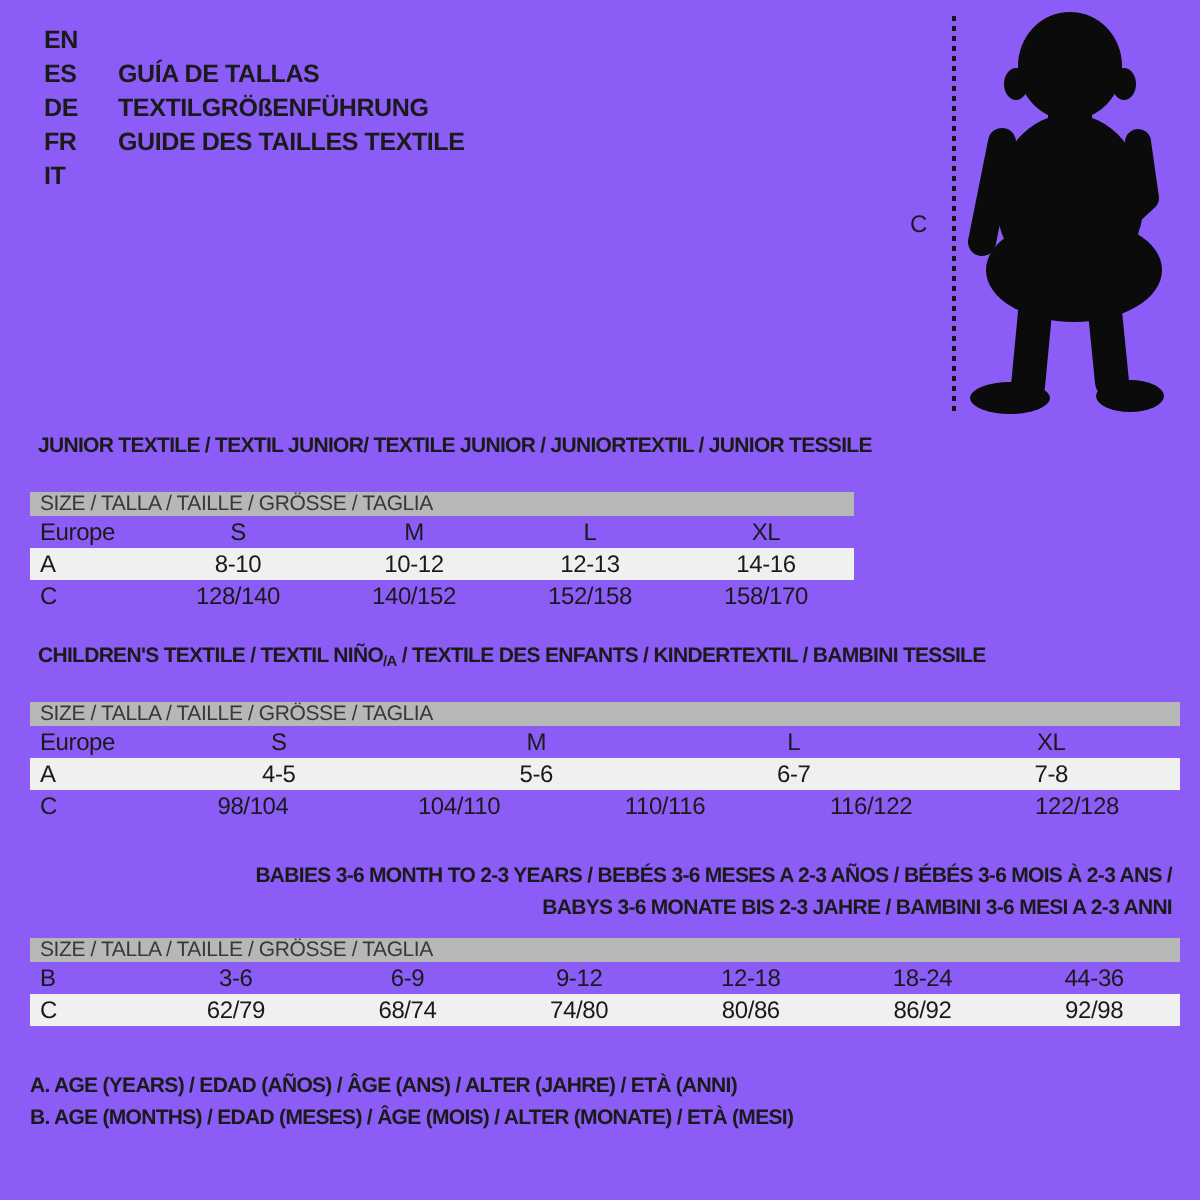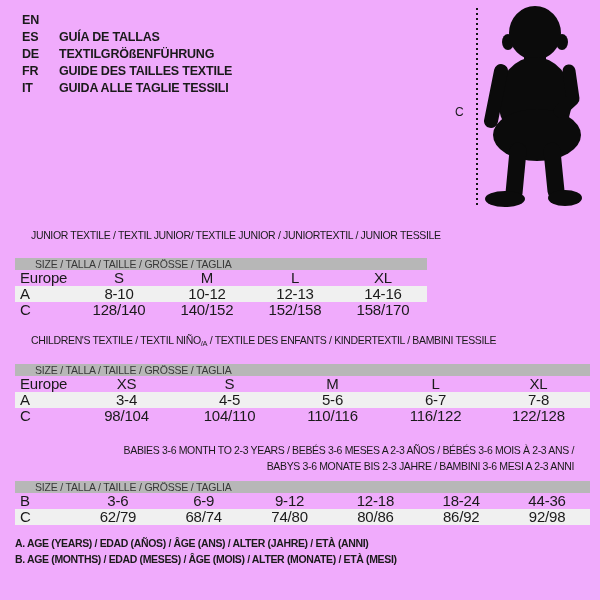--- a/index.html
+++ b/index.html
@@ -1,43 +1,43 @@
 <!DOCTYPE html>
 <html><head>
 <meta charset="utf-8">
 <style>
   html,body{margin:0;padding:0;background:#fff;}
   .page{
-    position:relative;width:600px;height:600px;background:#f0abfc;overflow:hidden;
+    position:relative;width:600px;height:600px;background:#8b5cf6;overflow:hidden;
     font-family:"Liberation Sans","DejaVu Sans",sans-serif;color:#1a1a1a;
   }
   
   .langs{position:absolute;left:22px;top:11px;}
   .lang-row{display:flex;height:17px;align-items:center;font-weight:bold;font-size:12.5px;letter-spacing:-0.2px;}
   .lang-code{width:37px;}
   
   .figure{position:absolute;left:452px;top:3px;width:148px;height:210px;}
   .dash-line{position:absolute;left:24px;top:5px;width:2px;height:200px;
     background:repeating-linear-gradient(to bottom,#161616 0 2.5px,transparent 2.5px 5px);}
   .c-label{position:absolute;left:3px;top:102px;font-size:12px;font-weight:normal;}
   .baby-svg{position:absolute;left:32px;top:0;}
   
   .size-table{position:absolute;left:15px;}
   .t1{top:213px;width:412px;}
   .t2{top:318px;width:575px;}
   .t3{top:427px;width:575px;}
-  .tbl-title{margin:16px;font-size:10.5px;font-weight:normal;letter-spacing:-0.35px;
+  .tbl-title{margin:4px;font-size:10.5px;font-weight:bold;letter-spacing:-0.35px;
     white-space:nowrap;line-height:13px;}
   .t1 .tbl-title{margin-bottom:16px;}
   .t2 .tbl-title{margin-bottom:14px;}
   .t3 .tbl-title{line-height:15.5px;margin-bottom:7px;text-align:right;}
   .subscript{font-size:7.5px;vertical-align:-2px;}
   .size-bar{height:12px;line-height:12px;background:#b7b7b7;color:#383838;
-    font-size:10.5px;letter-spacing:-0.2px;padding-left:20px;}
-  .trow{display:flex;height:16px;line-height:16px;font-size:15px;letter-spacing:-0.2px;}
+    font-size:10.5px;letter-spacing:-0.2px;padding-left:5px;}
+  .trow{display:flex;height:16px;line-height:16px;font-size:12px;letter-spacing:-0.2px;}
   .trow.alt{background:#f0f0f0;}
   .tcell-label{width:60px;padding-left:5px;box-sizing:border-box;}
   .tcell{flex:1;text-align:center;}
   
   .notes{position:absolute;left:15px;top:535px;font-size:10.5px;font-weight:bold;
     line-height:16px;letter-spacing:-0.35px;white-space:nowrap;}
 </style>
 </head>
 <body>
 
@@ -54,21 +54,20 @@
     <div class="lang-row">
       <span class="lang-code">DE</span>
       <span class="lang-label">TEXTILGRÖßENFÜHRUNG</span>
     </div>
     <div class="lang-row">
       <span class="lang-code">FR</span>
       <span class="lang-label">GUIDE DES TAILLES TEXTILE</span>
     </div>
     <div class="lang-row">
       <span class="lang-code">IT</span>
-      <span class="lang-label">GUIDA ALLE TAGLIE TESSILI</span>
     </div>
   </div>
 
   <div class="figure">
     <span class="c-label">C</span>
     <div class="dash-line"></div>
     <svg class="baby-svg" width="112" height="208" viewBox="0 0 112 208" xmlns="http://www.w3.org/2000/svg">
       <g fill="#0b0b0b" stroke="#0b0b0b">
 
         <ellipse cx="24" cy="39" rx="6" ry="8" stroke="none"></ellipse>
@@ -119,29 +118,27 @@
       <div class="tcell">152/158</div>
       <div class="tcell">158/170</div>
     </div>
   </section>
 
   <section class="size-table t2">
     <h2 class="tbl-title"><span>CHILDREN'S TEXTILE / TEXTIL NIÑO</span><span class="subscript">/A</span><span> / TEXTILE DES ENFANTS / KINDERTEXTIL / BAMBINI TESSILE</span></h2>
     <div class="size-bar">SIZE / TALLA / TAILLE / GRÖSSE / TAGLIA</div>
     <div class="trow">
       <div class="tcell-label">Europe</div>
-      <div class="tcell">XS</div>
       <div class="tcell">S</div>
       <div class="tcell">M</div>
       <div class="tcell">L</div>
       <div class="tcell">XL</div>
     </div>
     <div class="trow alt">
       <div class="tcell-label">A</div>
-      <div class="tcell">3-4</div>
       <div class="tcell">4-5</div>
       <div class="tcell">5-6</div>
       <div class="tcell">6-7</div>
       <div class="tcell">7-8</div>
     </div>
     <div class="trow">
       <div class="tcell-label">C</div>
       <div class="tcell">98/104</div>
       <div class="tcell">104/110</div>
       <div class="tcell">110/116</div>

